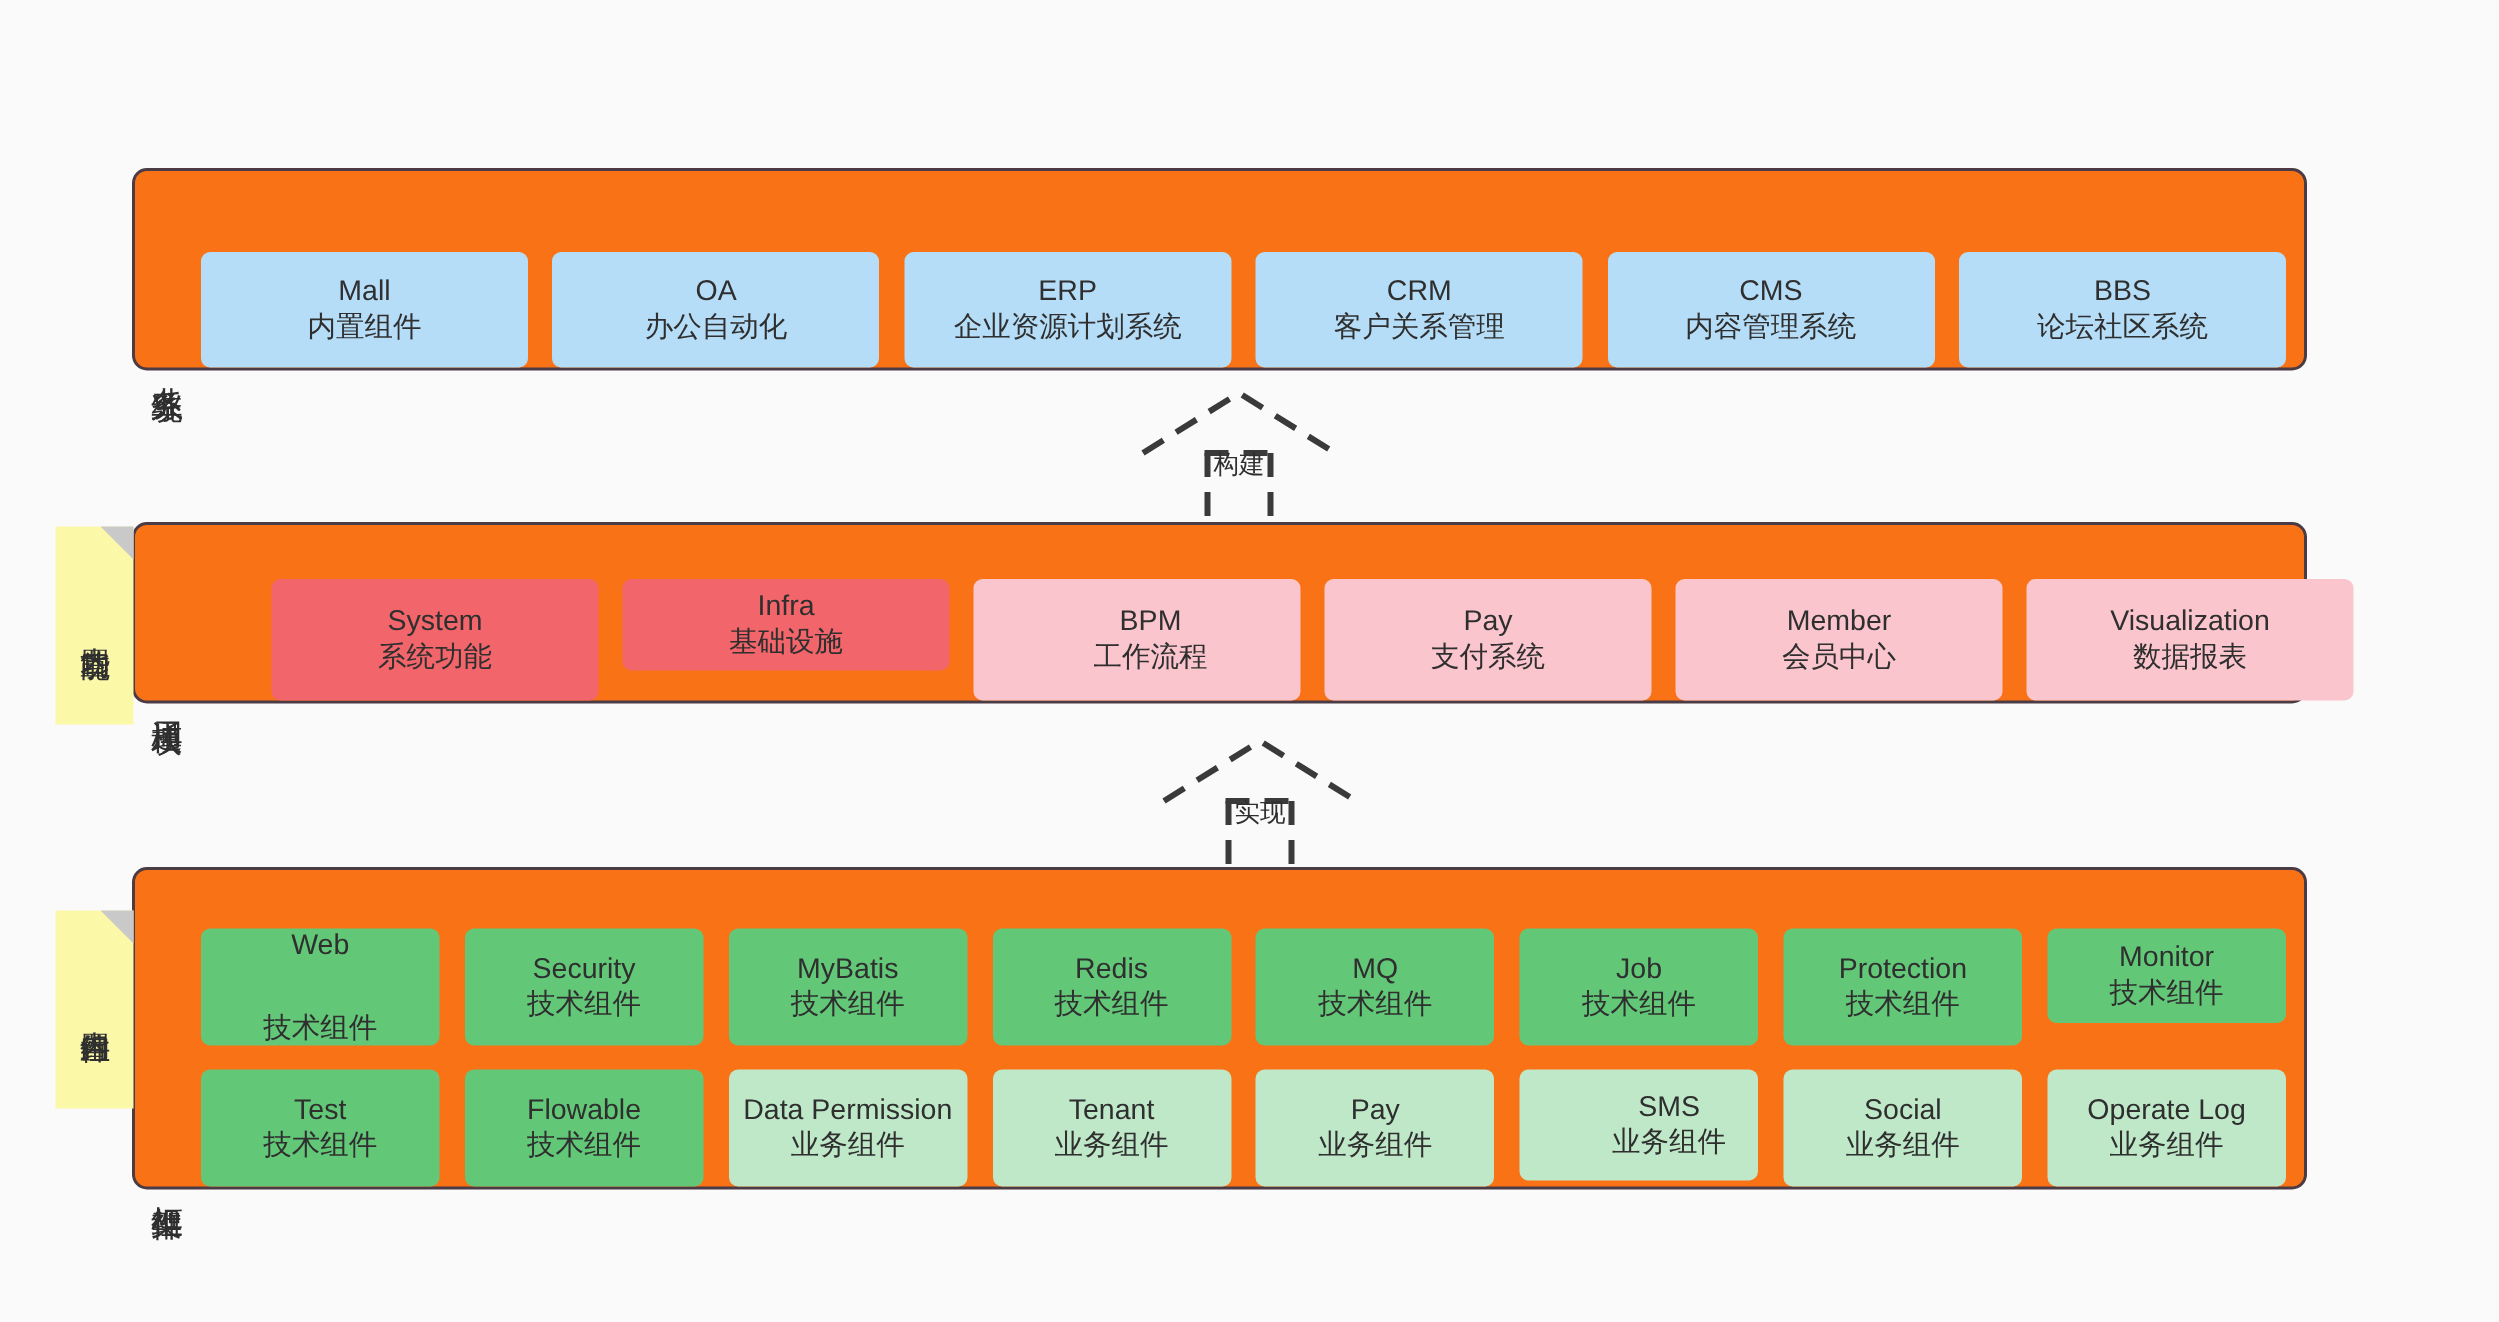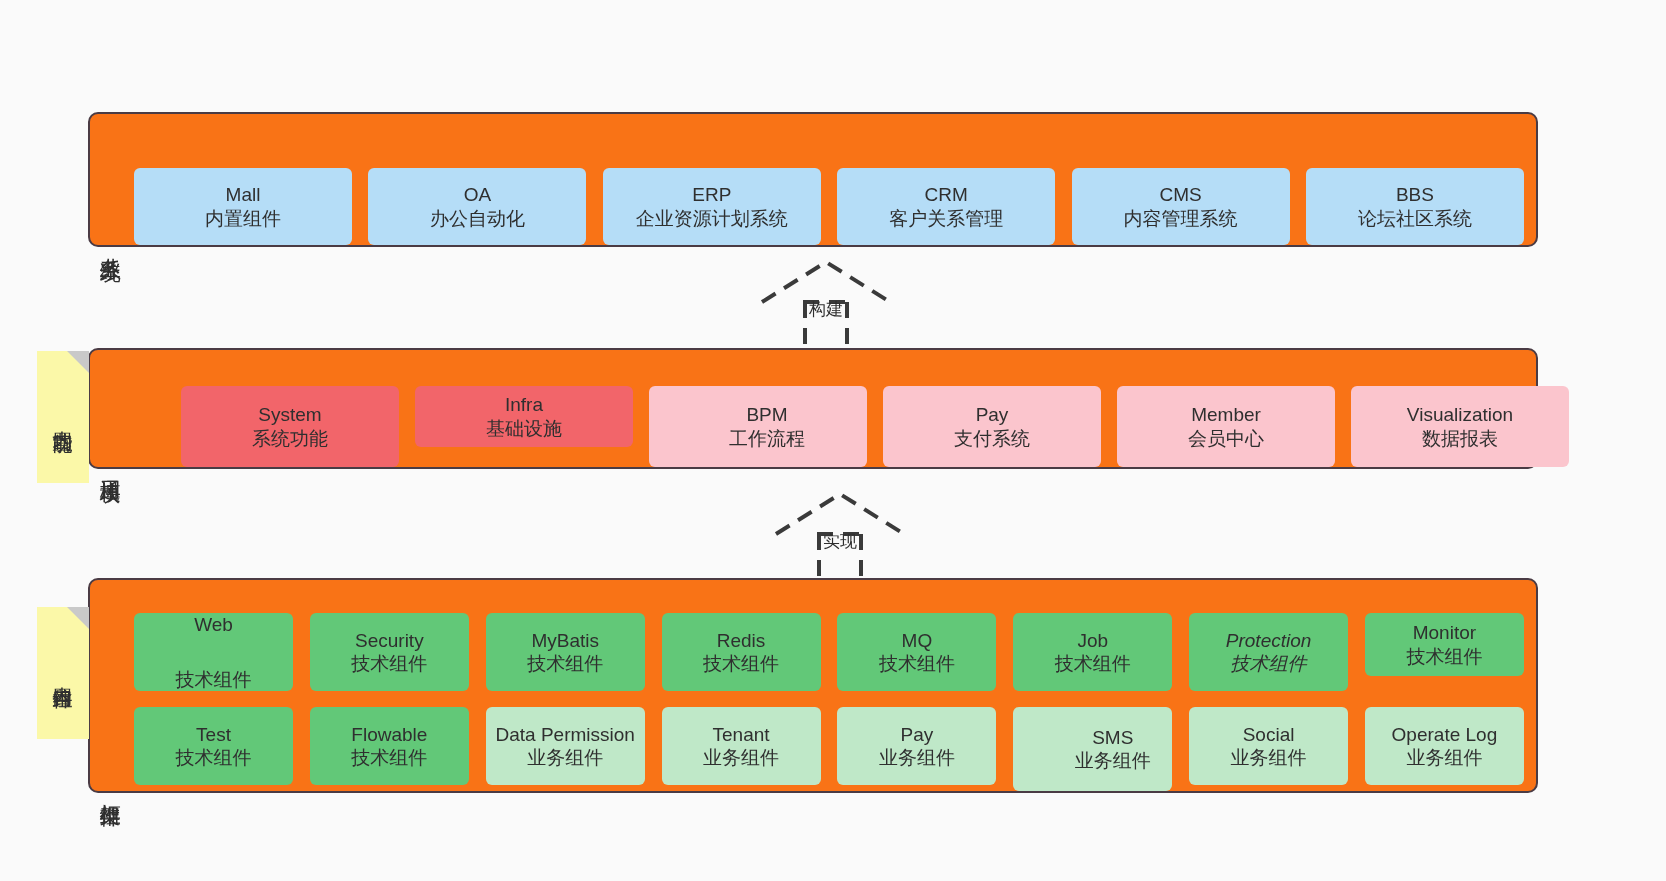--- a/index.html
+++ b/index.html
@@ -242,21 +242,21 @@
             <div class="n-cn">技术组件</div>
           </div>
           <div class="node c-green" style="width: 159px; height: 78px;">
             <div class="n-en">MQ</div>
             <div class="n-cn">技术组件</div>
           </div>
           <div class="node c-green" style="width: 159px; height: 78px;">
             <div class="n-en">Job</div>
             <div class="n-cn">技术组件</div>
           </div>
-          <div class="node c-green" style="width: 159px; height: 78px; font-style: italic;">
+          <div class="node c-green" style="width: 159px; height: 78px;">
             <div class="n-en">Protection</div>
             <div class="n-cn">技术组件</div>
           </div>
           <div class="node c-green" style="width: 159px; height: 63px;">
             <div class="n-en">Monitor</div>
             <div class="n-cn">技术组件</div>
           </div>
         </div>
       <div class="box-row" id="l3r1" style="">
           <div class="node c-green" style="width: 159px; height: 78px;">
@@ -272,21 +272,21 @@
             <div class="n-cn">业务组件</div>
           </div>
           <div class="node c-lightgreen" style="width: 159px; height: 78px;">
             <div class="n-en">Tenant</div>
             <div class="n-cn">业务组件</div>
           </div>
           <div class="node c-lightgreen" style="width: 159px; height: 78px;">
             <div class="n-en">Pay</div>
             <div class="n-cn">业务组件</div>
           </div>
-          <div class="node c-lightgreen" style="width: 159px; height: 84px; padding-left: 46px;">
+          <div class="node c-lightgreen" style="width: 159px; height: 74px; padding-left: 46px;">
             <div class="n-en">SMS</div>
             <div class="n-cn">业务组件</div>
           </div>
           <div class="node c-lightgreen" style="width: 159px; height: 78px;">
             <div class="n-en">Social</div>
             <div class="n-cn">业务组件</div>
           </div>
           <div class="node c-lightgreen" style="width: 159px; height: 78px;">
             <div class="n-en">Operate Log</div>
             <div class="n-cn">业务组件</div>

